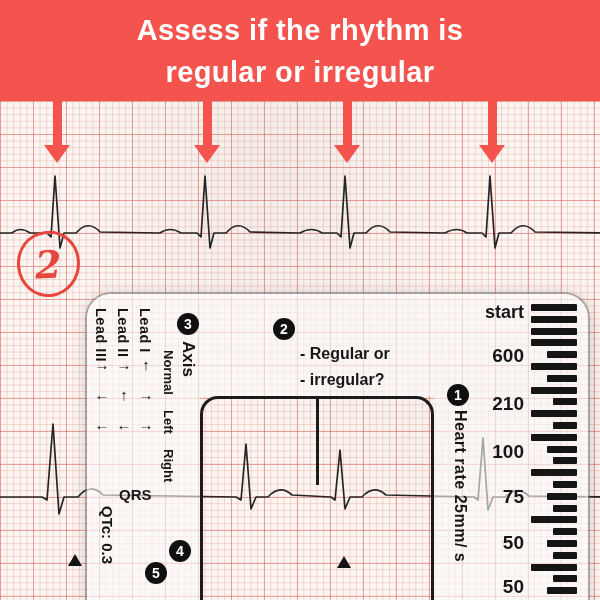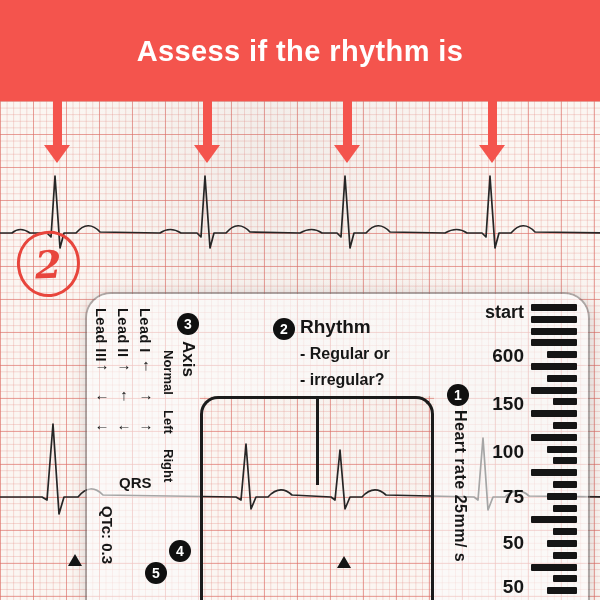--- a/index.html
+++ b/index.html
@@ -82,21 +82,21 @@
     position:absolute; width:22px; height:22px; border-radius:50%;
     background:#101010; color:#ffffff; font-size:14px; font-weight:700;
     display:flex; align-items:center; justify-content:center;
   }
   #badge-axis{left:90px; top:19px;}
   #axis-label{position:absolute; left:91px; top:47px; font-size:17px;}
   #badge-rhythm{left:186px; top:24px;}
   #rhythm-title{position:absolute; left:213px; top:22px; font-size:19px; font-weight:800;}
   #rhythm-line1{position:absolute; left:213px; top:51px; font-size:16px; font-weight:700;}
   #rhythm-line2{position:absolute; left:213px; top:77px; font-size:16px; font-weight:700;}
-  #qrs-label{position:absolute; left:32px; top:180px; font-size:15px; font-weight:700;}
+  #qrs-label{position:absolute; left:32px; top:192px; font-size:15px; font-weight:700;}
   #qtc-label{position:absolute; left:12px; top:212px; font-size:15px;}
   #badge-five{left:58px; top:268px;}
   #badge-four{left:82px; top:246px;}
   #start-label{position:absolute; left:398px; top:8px; font-size:18px; font-weight:800;}
   .scale-num{position:absolute; right:64px; width:44px; text-align:right; font-size:19px; font-weight:800;}
   #sn0{top:51px;} #sn1{top:99px;} #sn2{top:147px;} #sn3{top:192px;text-align:right;} #sn4{top:238px;} #sn5{top:282px;}
   #badge-rate{left:360px; top:90px;}
   #rate-label{position:absolute; left:360px; top:116px; width:22px; font-size:16px; text-align:center; letter-spacing:.5px;}
   #rate-ticks{
     position:absolute; left:442px; top:10px; bottom:0; width:48px;
@@ -114,20 +114,21 @@
   <svg id="trace-svg" viewBox="0 0 600 500">
     <path fill="none" stroke="#262626" stroke-width="1.7" stroke-linejoin="round" d="M-5 133 L12 133 Q20 126 30 133 L47 133 L51 137 L55 76 L60 148 L64 133 L76 133 Q88 119 100 132 L160 133 Q170 126 181 133 L197 133 L201 137 L205 76 L210 148 L214 133 L226 133 Q238 119 250 132 L300 133 Q312 126 322 133 L337 133 L341 137 L345 76 L350 148 L354 133 L366 133 Q378 119 390 132 L445 133 Q457 126 467 133 L482 133 L486 137 L490 76 L495 148 L499 133 L511 133 Q523 119 535 132 L605 133"></path>
     <path fill="none" stroke="#262626" stroke-width="1.7" stroke-linejoin="round" d="M-5 397 L42 397 L47 400 L53 324 L59 414 L64 397 L78 397 Q90 382 103 395 L236 397 L241 400 L246 344 L251 409 L256 397 L268 397 Q280 384 292 395 L331 397 L335 400 L340 350 L345 409 L350 397 L362 397 Q374 384 386 395 L474 397 L478 400 L483 338 L488 410 L493 397 L505 397 Q517 385 529 396 L605 397"></path>
   </svg>
 
   <div class="tri-marker" style="left:68px; top:554px;"></div>
   <div class="tri-marker" style="left:337px; top:556px;"></div>
 
   <div id="banner">
     <div class="line">Assess if the rhythm is</div>
+    <div class="line">regular or irregular</div>
   </div>
 
   <div class="pointer" style="left:44px;">
     <div class="shaft"></div>
     <div class="head"></div>
   </div>
   <div class="pointer" style="left:194px;">
     <div class="shaft"></div>
     <div class="head"></div>
   </div>
@@ -170,32 +171,31 @@
     <div id="axis-options">
       <span class="vtext">Normal</span>
       <span class="vtext">Left</span>
       <span class="vtext">Right</span>
     </div>
 
     <div id="badge-axis" class="badge">3</div>
     <div id="axis-label" class="vtext">Axis</div>
 
     <div id="badge-rhythm" class="badge">2</div>
-    <div id="rhythm-title">Rhythm</div>
     <div id="rhythm-line2">- irregular?</div>
     <div id="rhythm-line1">- Regular or</div>
 
     <div id="qrs-label">QRS</div>
     <div id="qtc-label" class="vtext">QTc: 0.3</div>
     <div id="badge-five" class="badge">5</div>
     <div id="badge-four" class="badge">4</div>
 
     <div id="start-label">start</div>
     <div class="scale-num" id="sn0">600</div>
-    <div class="scale-num" id="sn1">150</div>
+    <div class="scale-num" id="sn1">210</div>
     <div class="scale-num" id="sn2">100</div>
     <div class="scale-num" id="sn3">75</div>
     <div class="scale-num" id="sn4">50</div>
     <div class="scale-num" id="sn5">50</div>
     <div id="badge-rate" class="badge">1</div>
     <div id="rate-label" class="vtext">Heart rate 25mm/ s</div>
     <div id="rate-ticks">
         <div class="tick" style="width: 46px;"></div>
         <div class="tick" style="width: 46px;"></div>
         <div class="tick" style="width: 46px;"></div>

